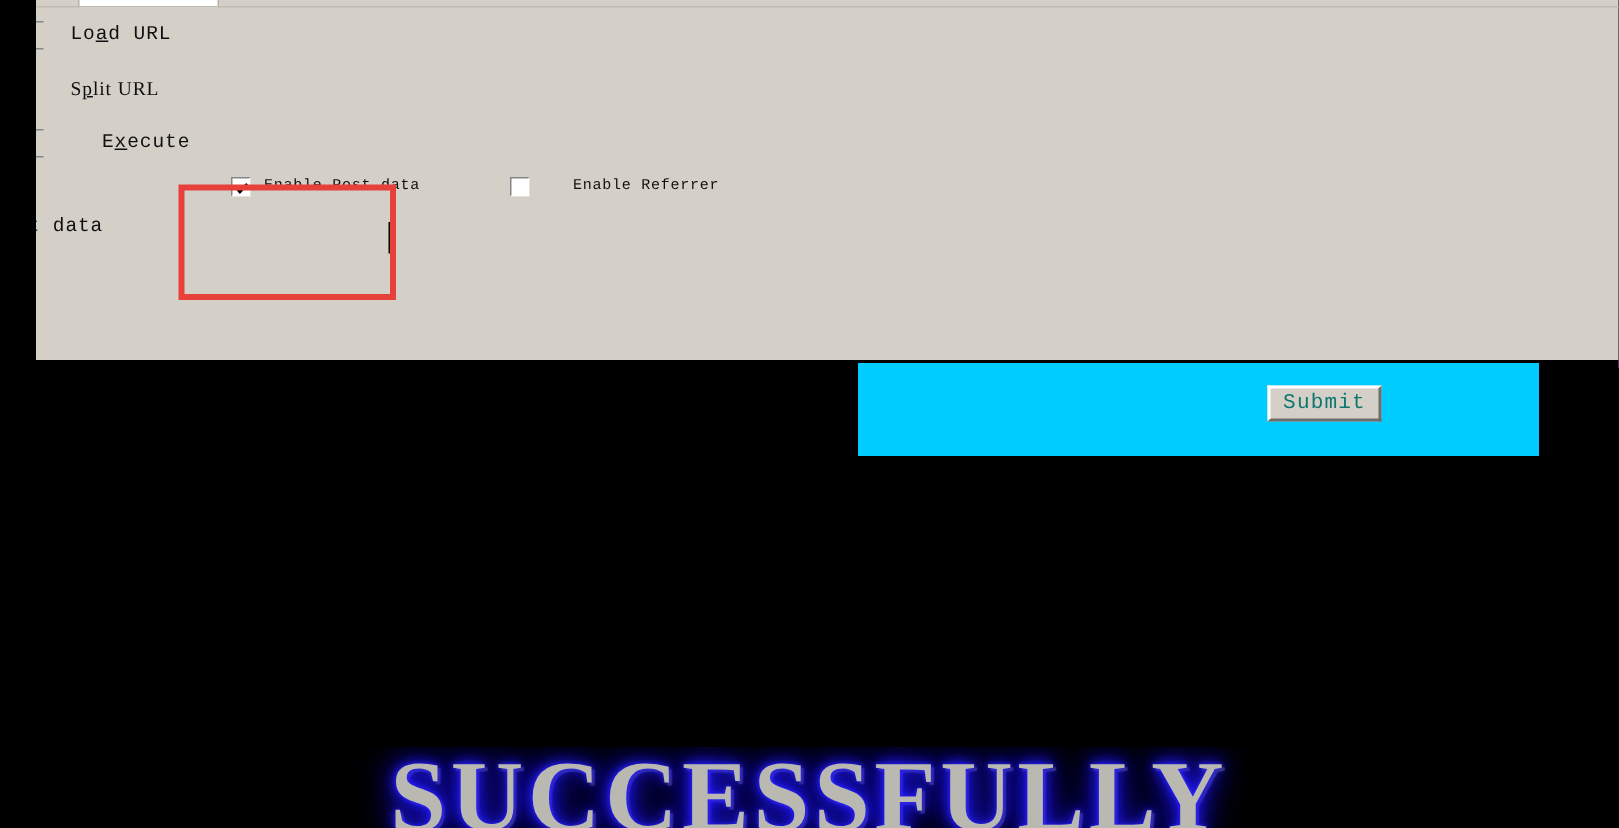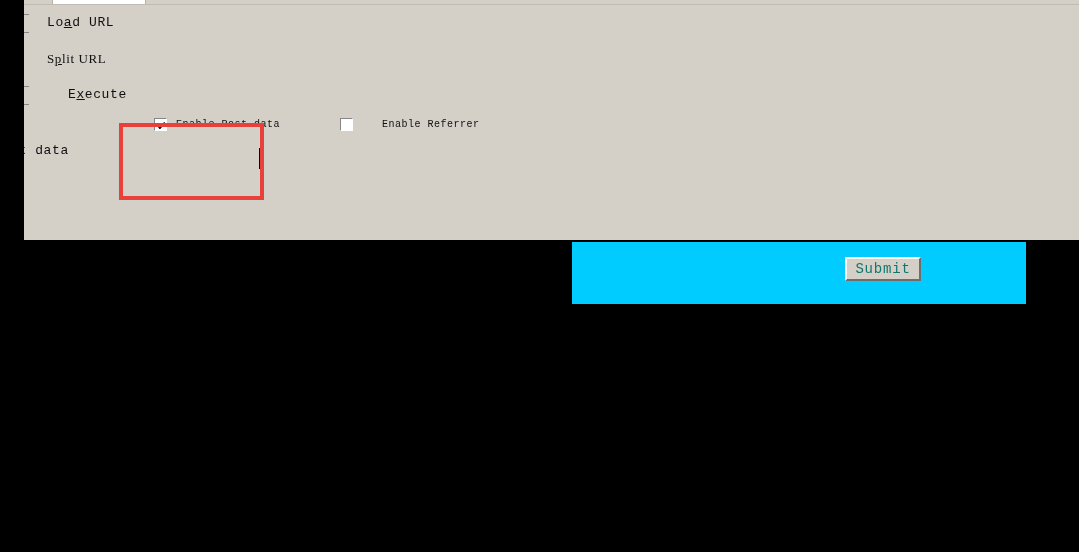--- a/index.html
+++ b/index.html
@@ -198,16 +198,19 @@
     <div class="redbox"></div>
   </div>
 
   <div class="page">
 
     <div class="cyanbar">
       <div class="submit-btn">Submit</div>
     </div>
 
 
+    <div class="successwrap">
+      <span class="successtext">SUCCESSFULLY</span>
+    </div>
 
   </div>
 
 </div>
 
 </body></html>

